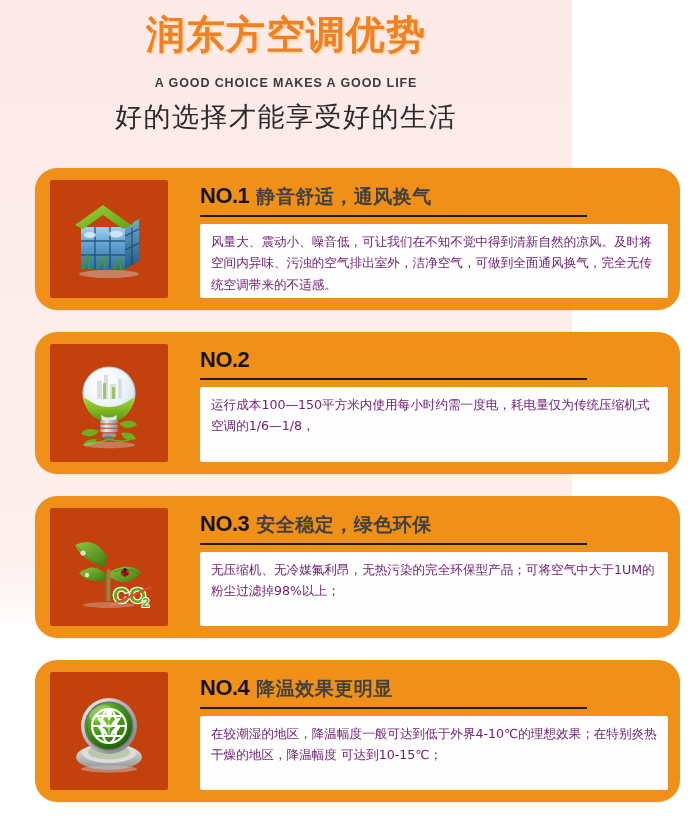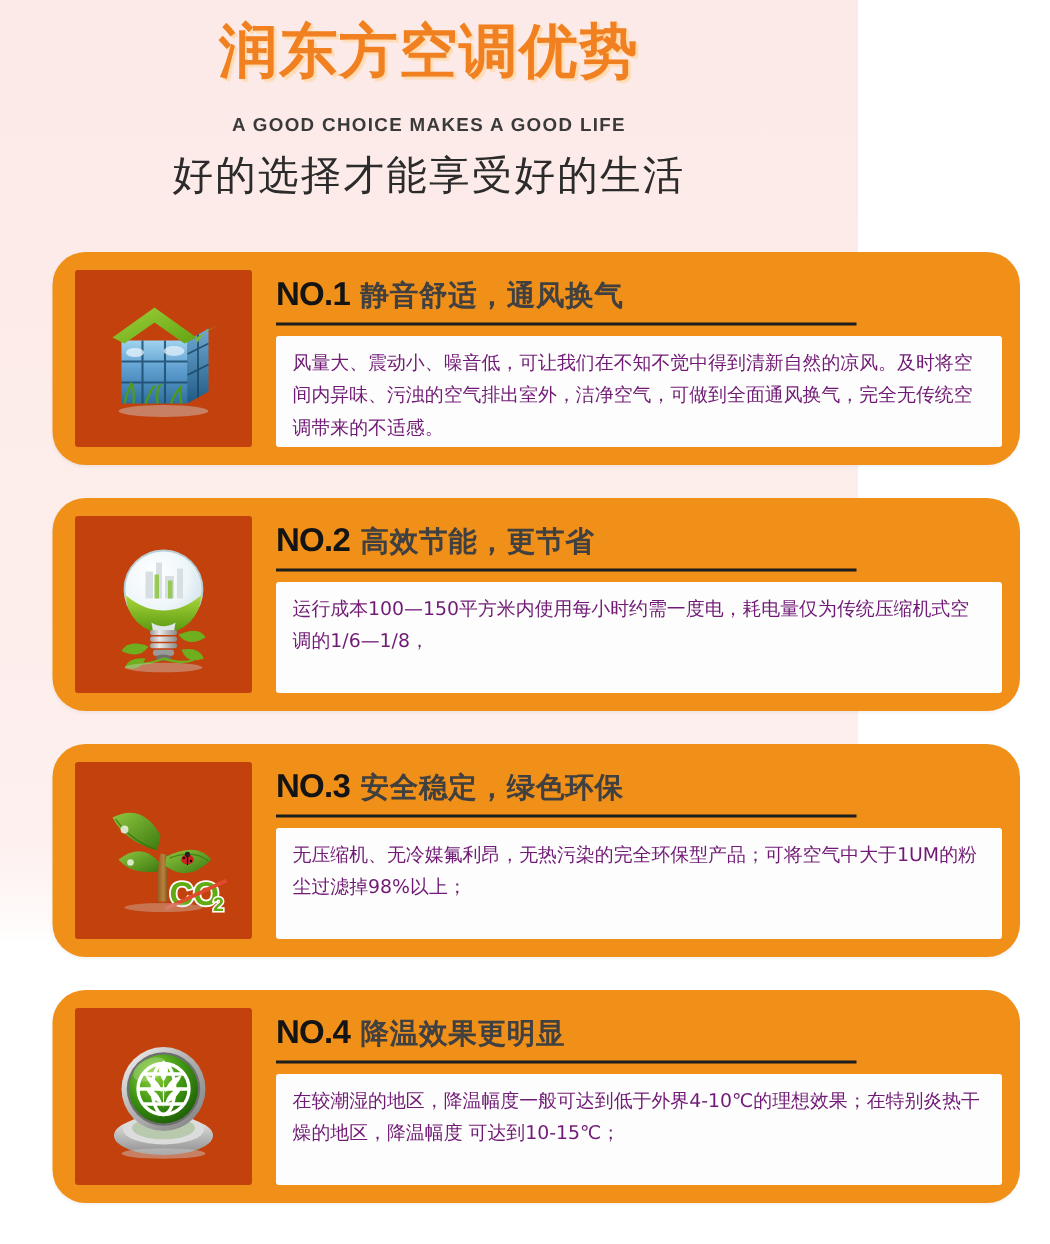--- a/index.html
+++ b/index.html
@@ -100,21 +100,21 @@
     overflow: hidden;
     display: flex;
     align-items: center;
     justify-content: center;
   }
 
   .card-thumb svg { display: block; }
 
   .card-body {
     flex: 1 1 auto;
-    margin-left: 16px;
+    margin-left: 32px;
     margin-right: 12px;
     height: 118px;
     display: flex;
     flex-direction: column;
     justify-content: flex-start;
     padding-top: 3px;
   }
 
   .card-heading {
     display: flex;
@@ -288,21 +288,20 @@
             </g>
             <path d="M50 86 q-12 5 -22 3" stroke="#6fae1e" stroke-width="1.6" fill="none"></path>
             <path d="M50 86 q12 4 20 1" stroke="#6fae1e" stroke-width="1.6" fill="none"></path>
             <ellipse cx="50" cy="92" rx="26" ry="3.2" fill="#d2d2d2" opacity="0.4"></ellipse>
           </svg>
         </span>
       </div>
       <div class="card-body">
         <div class="card-heading">
           <span class="card-no">NO.2</span>
-          <span class="card-title">高效节能，更节省</span>
         </div>
         <div class="card-text-box">
           <p>运行成本100—150平方米内使用每小时约需一度电，耗电量仅为传统压缩机式空调的1/6—1/8，</p>
         </div>
       </div>
     </div>
 
     <div class="card">
       <div class="card-thumb">
         <span>

